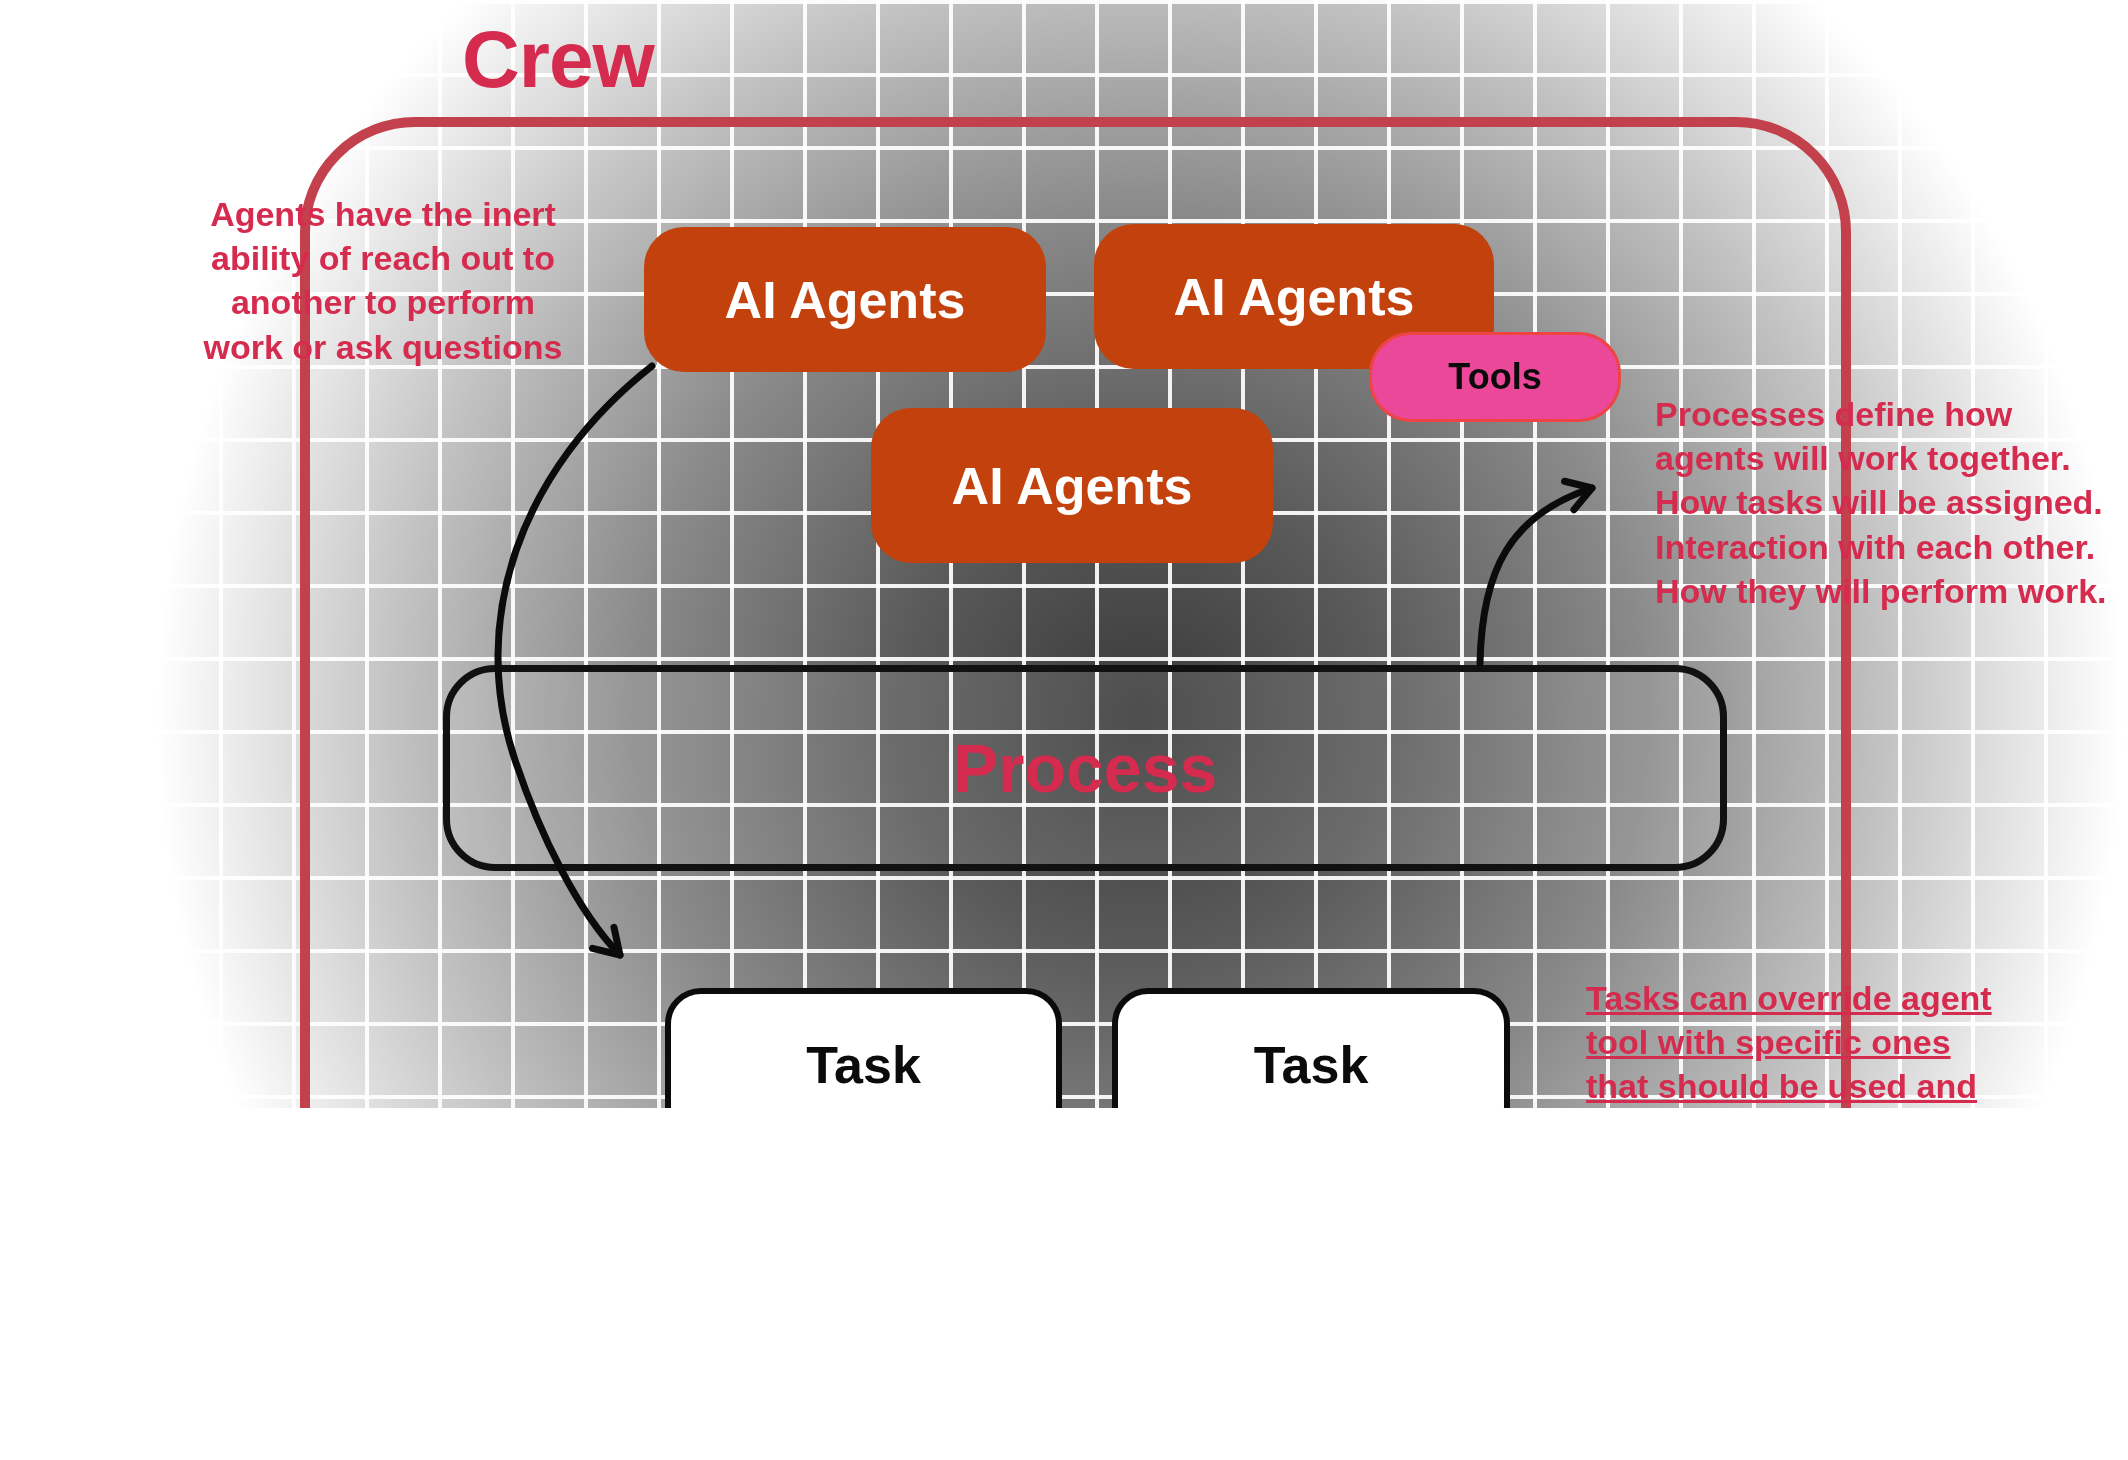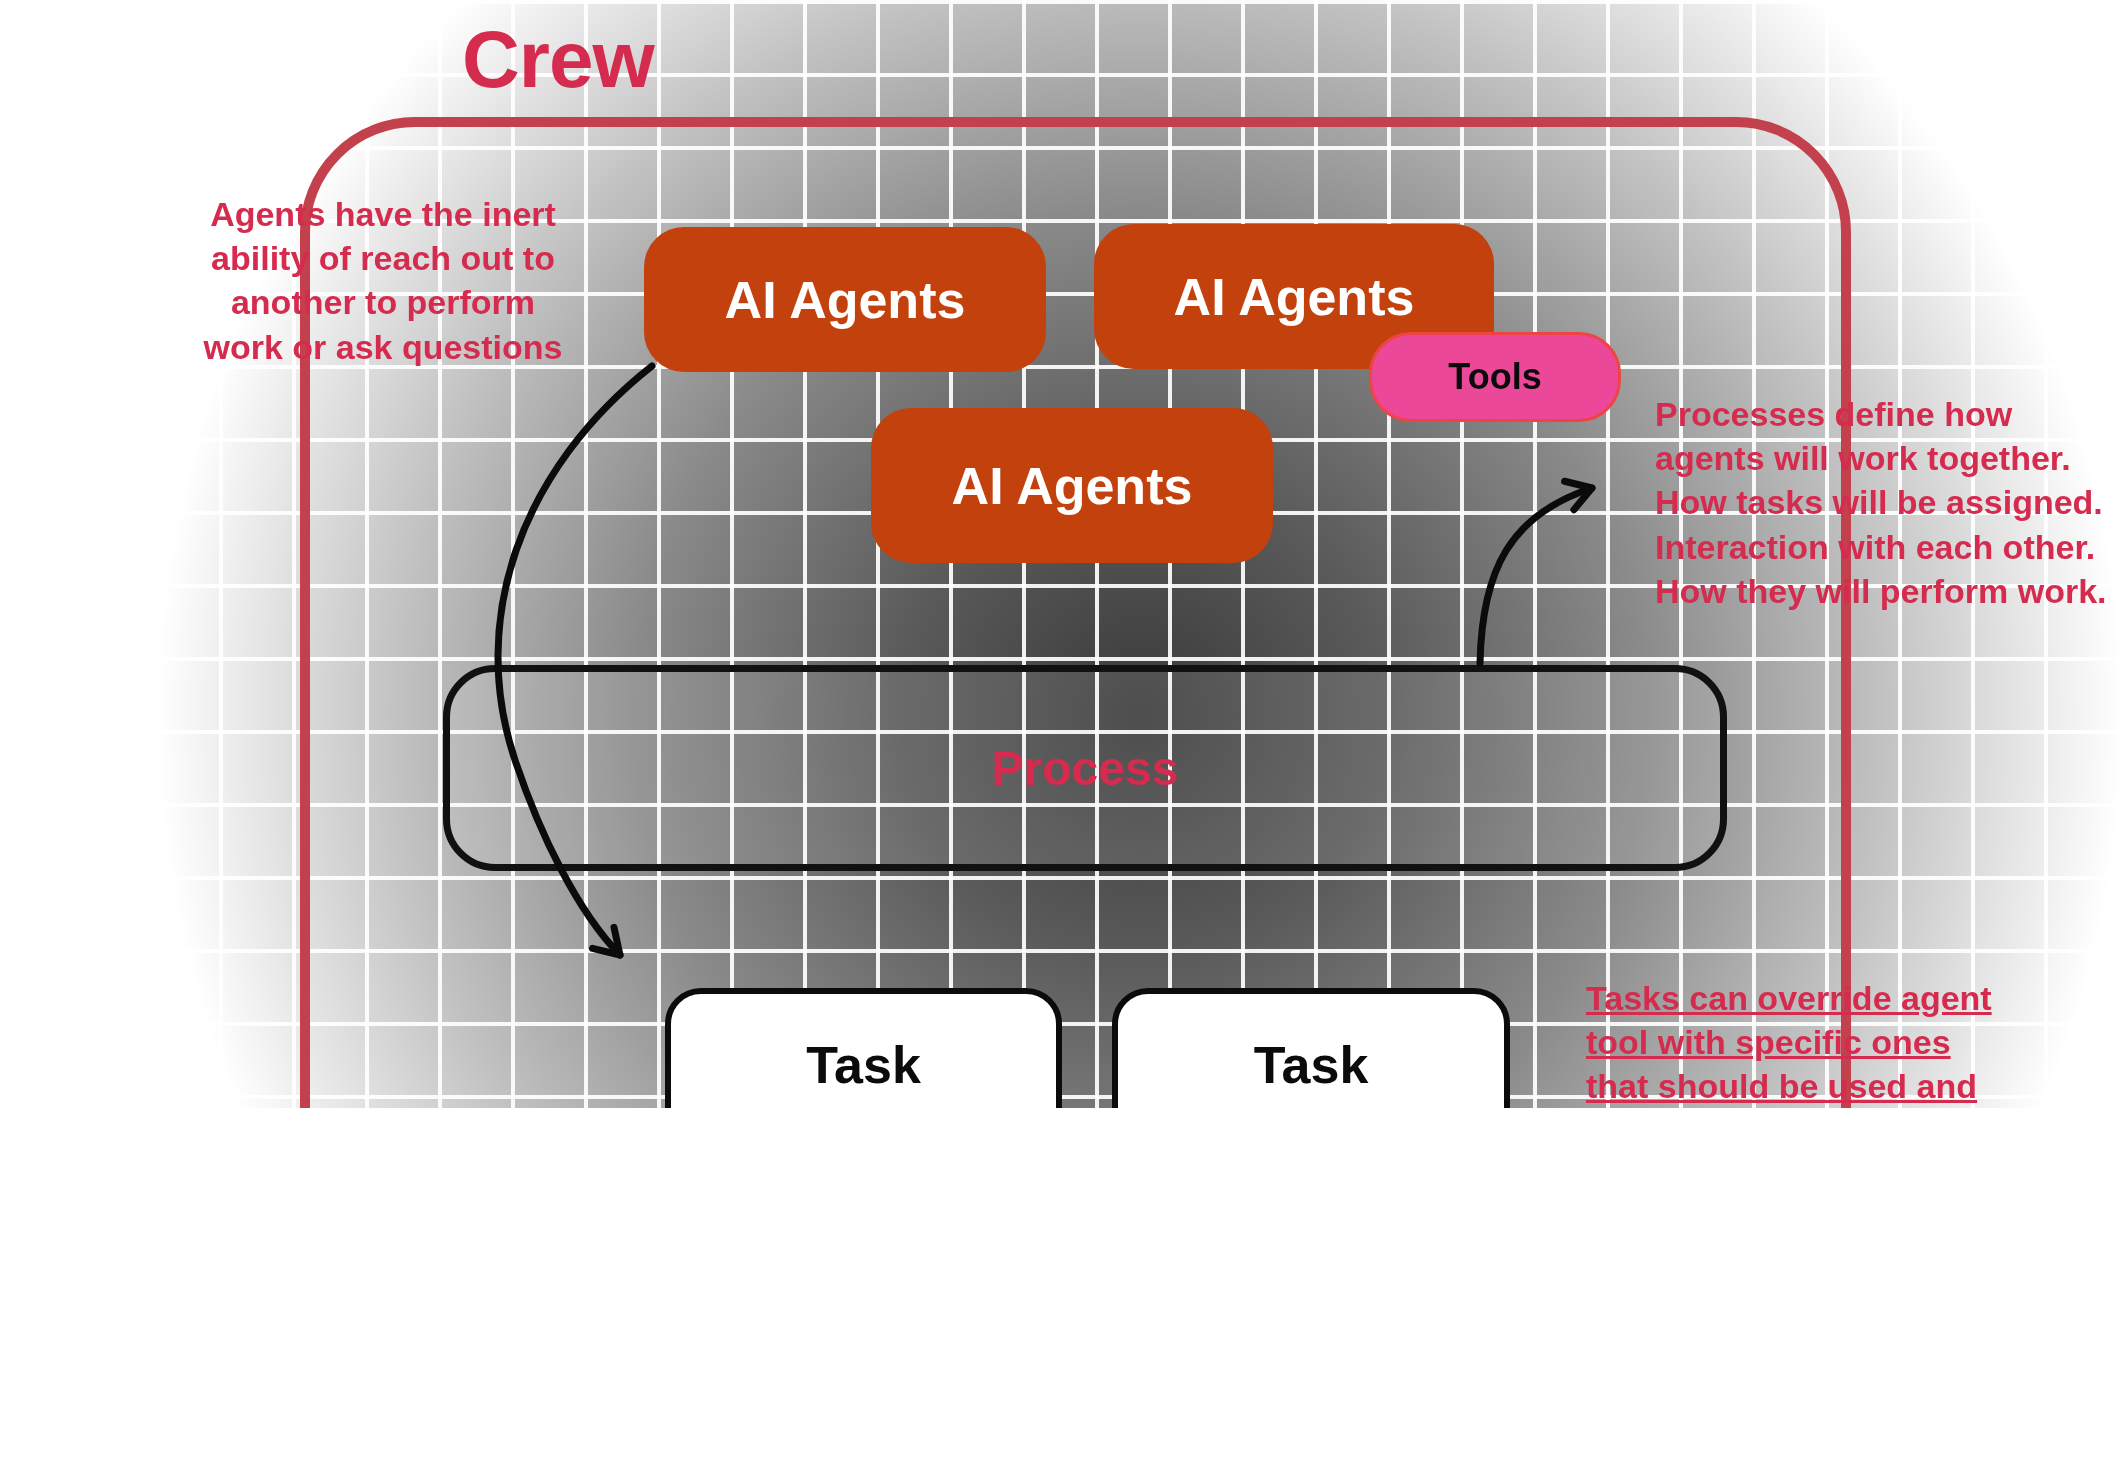--- a/index.html
+++ b/index.html
@@ -55,21 +55,21 @@
     display:flex;align-items:center;justify-content:center;
     font-size:36px;font-weight:700;color:#0B0B0B;
   }
   .process-box{
     position:absolute;left:443px;top:665px;width:1284px;height:206px;z-index:2;
     border:7px solid #111111;border-radius:52px;
     box-sizing:border-box;background:rgba(255,255,255,0.10);
     display:flex;align-items:center;justify-content:center;
   }
   .process-box .process-label{
-    font-size:48px;font-weight:800;color:#D52B4E;
+    font-size:68px;font-weight:800;color:#D52B4E;
   }
   .task-box{
     position:absolute;z-index:3;
     background:#ffffff;border:6px solid #0B0B0B;border-radius:36px;
     box-sizing:border-box;
     display:flex;align-items:center;justify-content:center;
     font-size:52px;font-weight:700;color:#0B0B0B;
   }
   .t1{left:665px;top:988px;width:397px;height:154px;}
   .t2{left:1112px;top:988px;width:398px;height:154px;}

